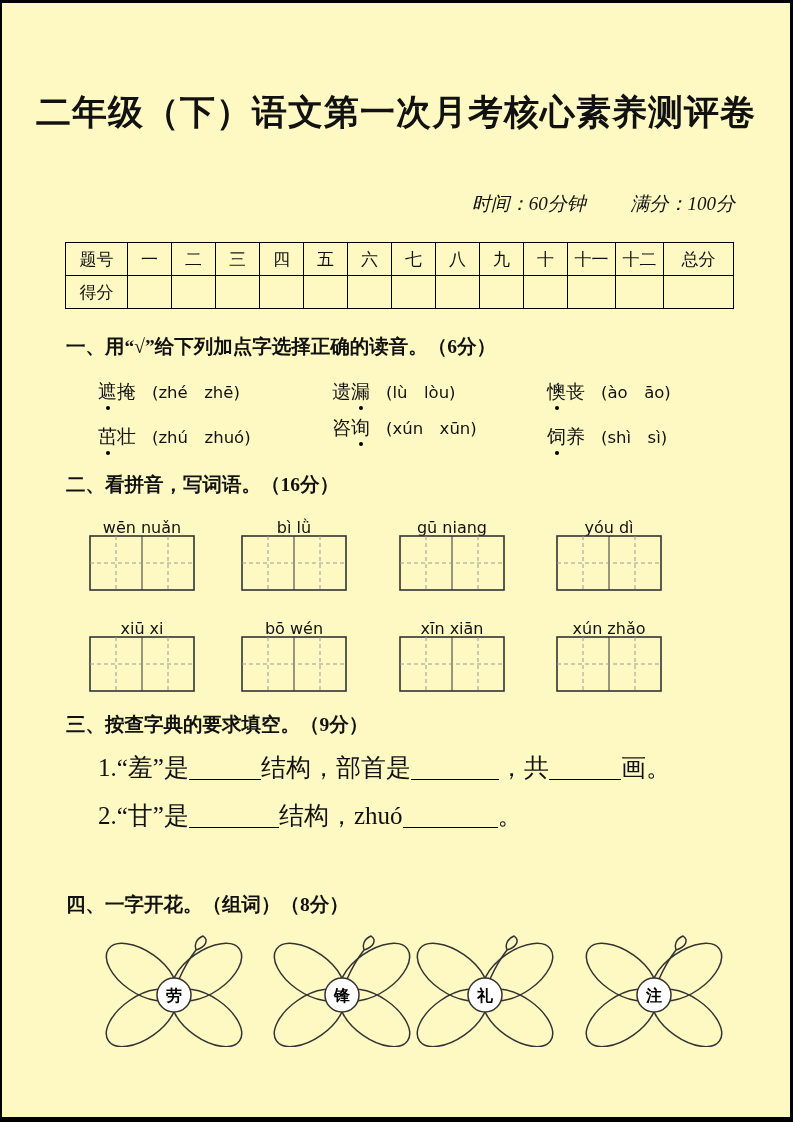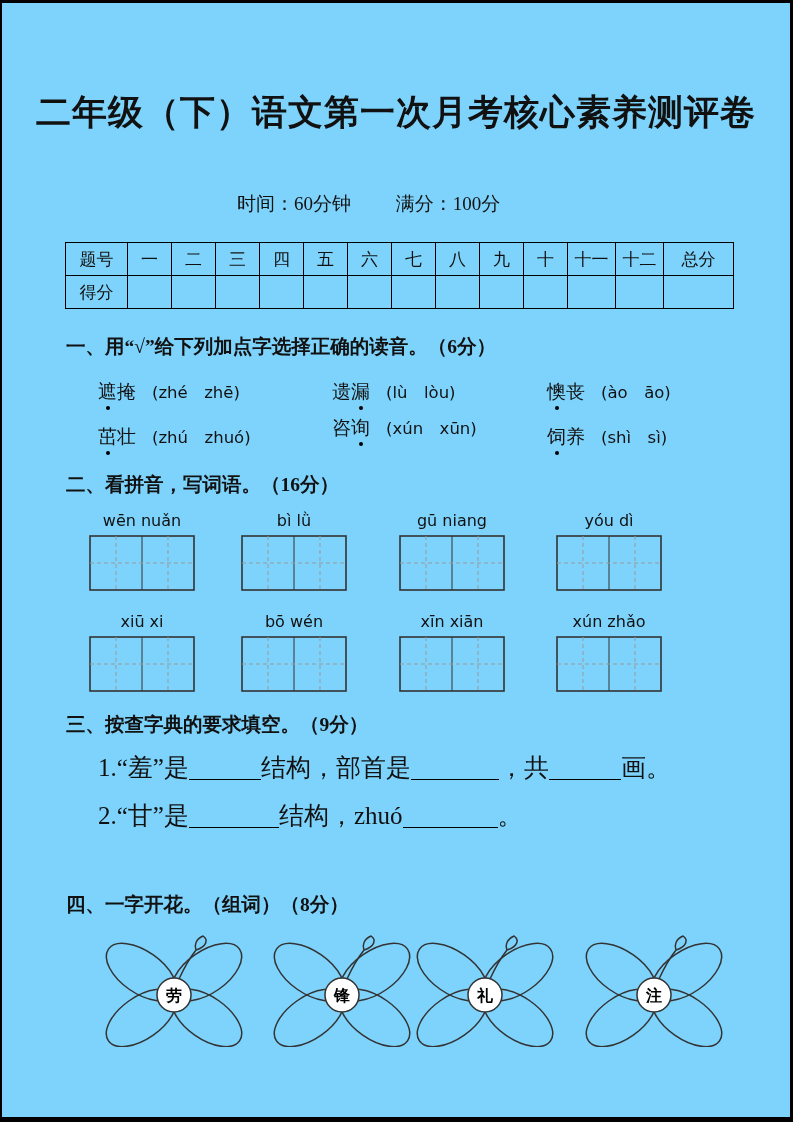--- a/index.html
+++ b/index.html
@@ -1,52 +1,52 @@
 <!DOCTYPE html>
 <html><head>
 <meta charset="utf-8">
 <style>
   * { margin:0; padding:0; box-sizing:border-box; }
   html,body { background:#e8e8e8; }
   .page {
     position:relative; width:793px; height:1122px; margin:0 auto;
-    background:#7dd3fc; color:#111;
+    background:#fef9c3; color:#111;
     font-family:"Liberation Serif","DejaVu Serif",serif;
     border-top:3px solid #000; border-left:2px solid #000;
     border-right:3px solid #000; border-bottom:5px solid #000;
     overflow:hidden;
   }
   .title {
     position:absolute; top:86px; left:0; width:100%;
     text-align:center; font-size:35px; font-weight:700; letter-spacing:1px;
   }
   .meta {
     position:absolute; top:188px; left:0; width:100%;
-    text-align:center; font-size:19px; padding-right:55px;
+    text-align:right; font-size:19px; padding-right:55px;font-style:italic;
   }
   .meta .meta-part + .meta-part { margin-left:40px; }
   .score-table {
     position:absolute; left:63px; top:239px;
     border-collapse:collapse; table-layout:fixed;
   }
   .score-table td {
     border:1.6px solid #000; height:33px; text-align:center;
     font-size:17px; overflow:hidden;
   }
   .heading { position:absolute; left:64px; font-size:19.5px; font-weight:700; white-space:nowrap; }
   .s1-item { position:absolute; font-size:19px; white-space:nowrap; }
   .py { font-size:16.5px; font-family:"DejaVu Sans","Liberation Sans",sans-serif; margin-left:16px; }
   .dot { position:relative; display:inline-block; }
   .dot::after {
     content:""; position:absolute; bottom:-5px; left:50%; margin-left:-2px;
     width:4px; height:4px; border-radius:50%; background:#000;
   }
   .py-label {
     position:absolute; width:106px; text-align:center; font-size:16px;
-    font-family:"DejaVu Sans","Liberation Sans",sans-serif; white-space:nowrap;
+    font-family:"DejaVu Sans","Liberation Sans",sans-serif; white-space:nowrap;margin-top:7px;
   }
   .tzg { position:absolute; width:106px; height:56px; }
   .s3-line { position:absolute; left:96px; font-size:25px; white-space:nowrap; }
   .blank { display:inline-block; border-bottom:1.5px solid #000; height:20px; vertical-align:-4px; }
   .flower { position:absolute; width:160px; height:112px; }
   .flower text { font-family:"Liberation Serif","DejaVu Serif",serif; }
 </style>
 </head>
 <body>
 

